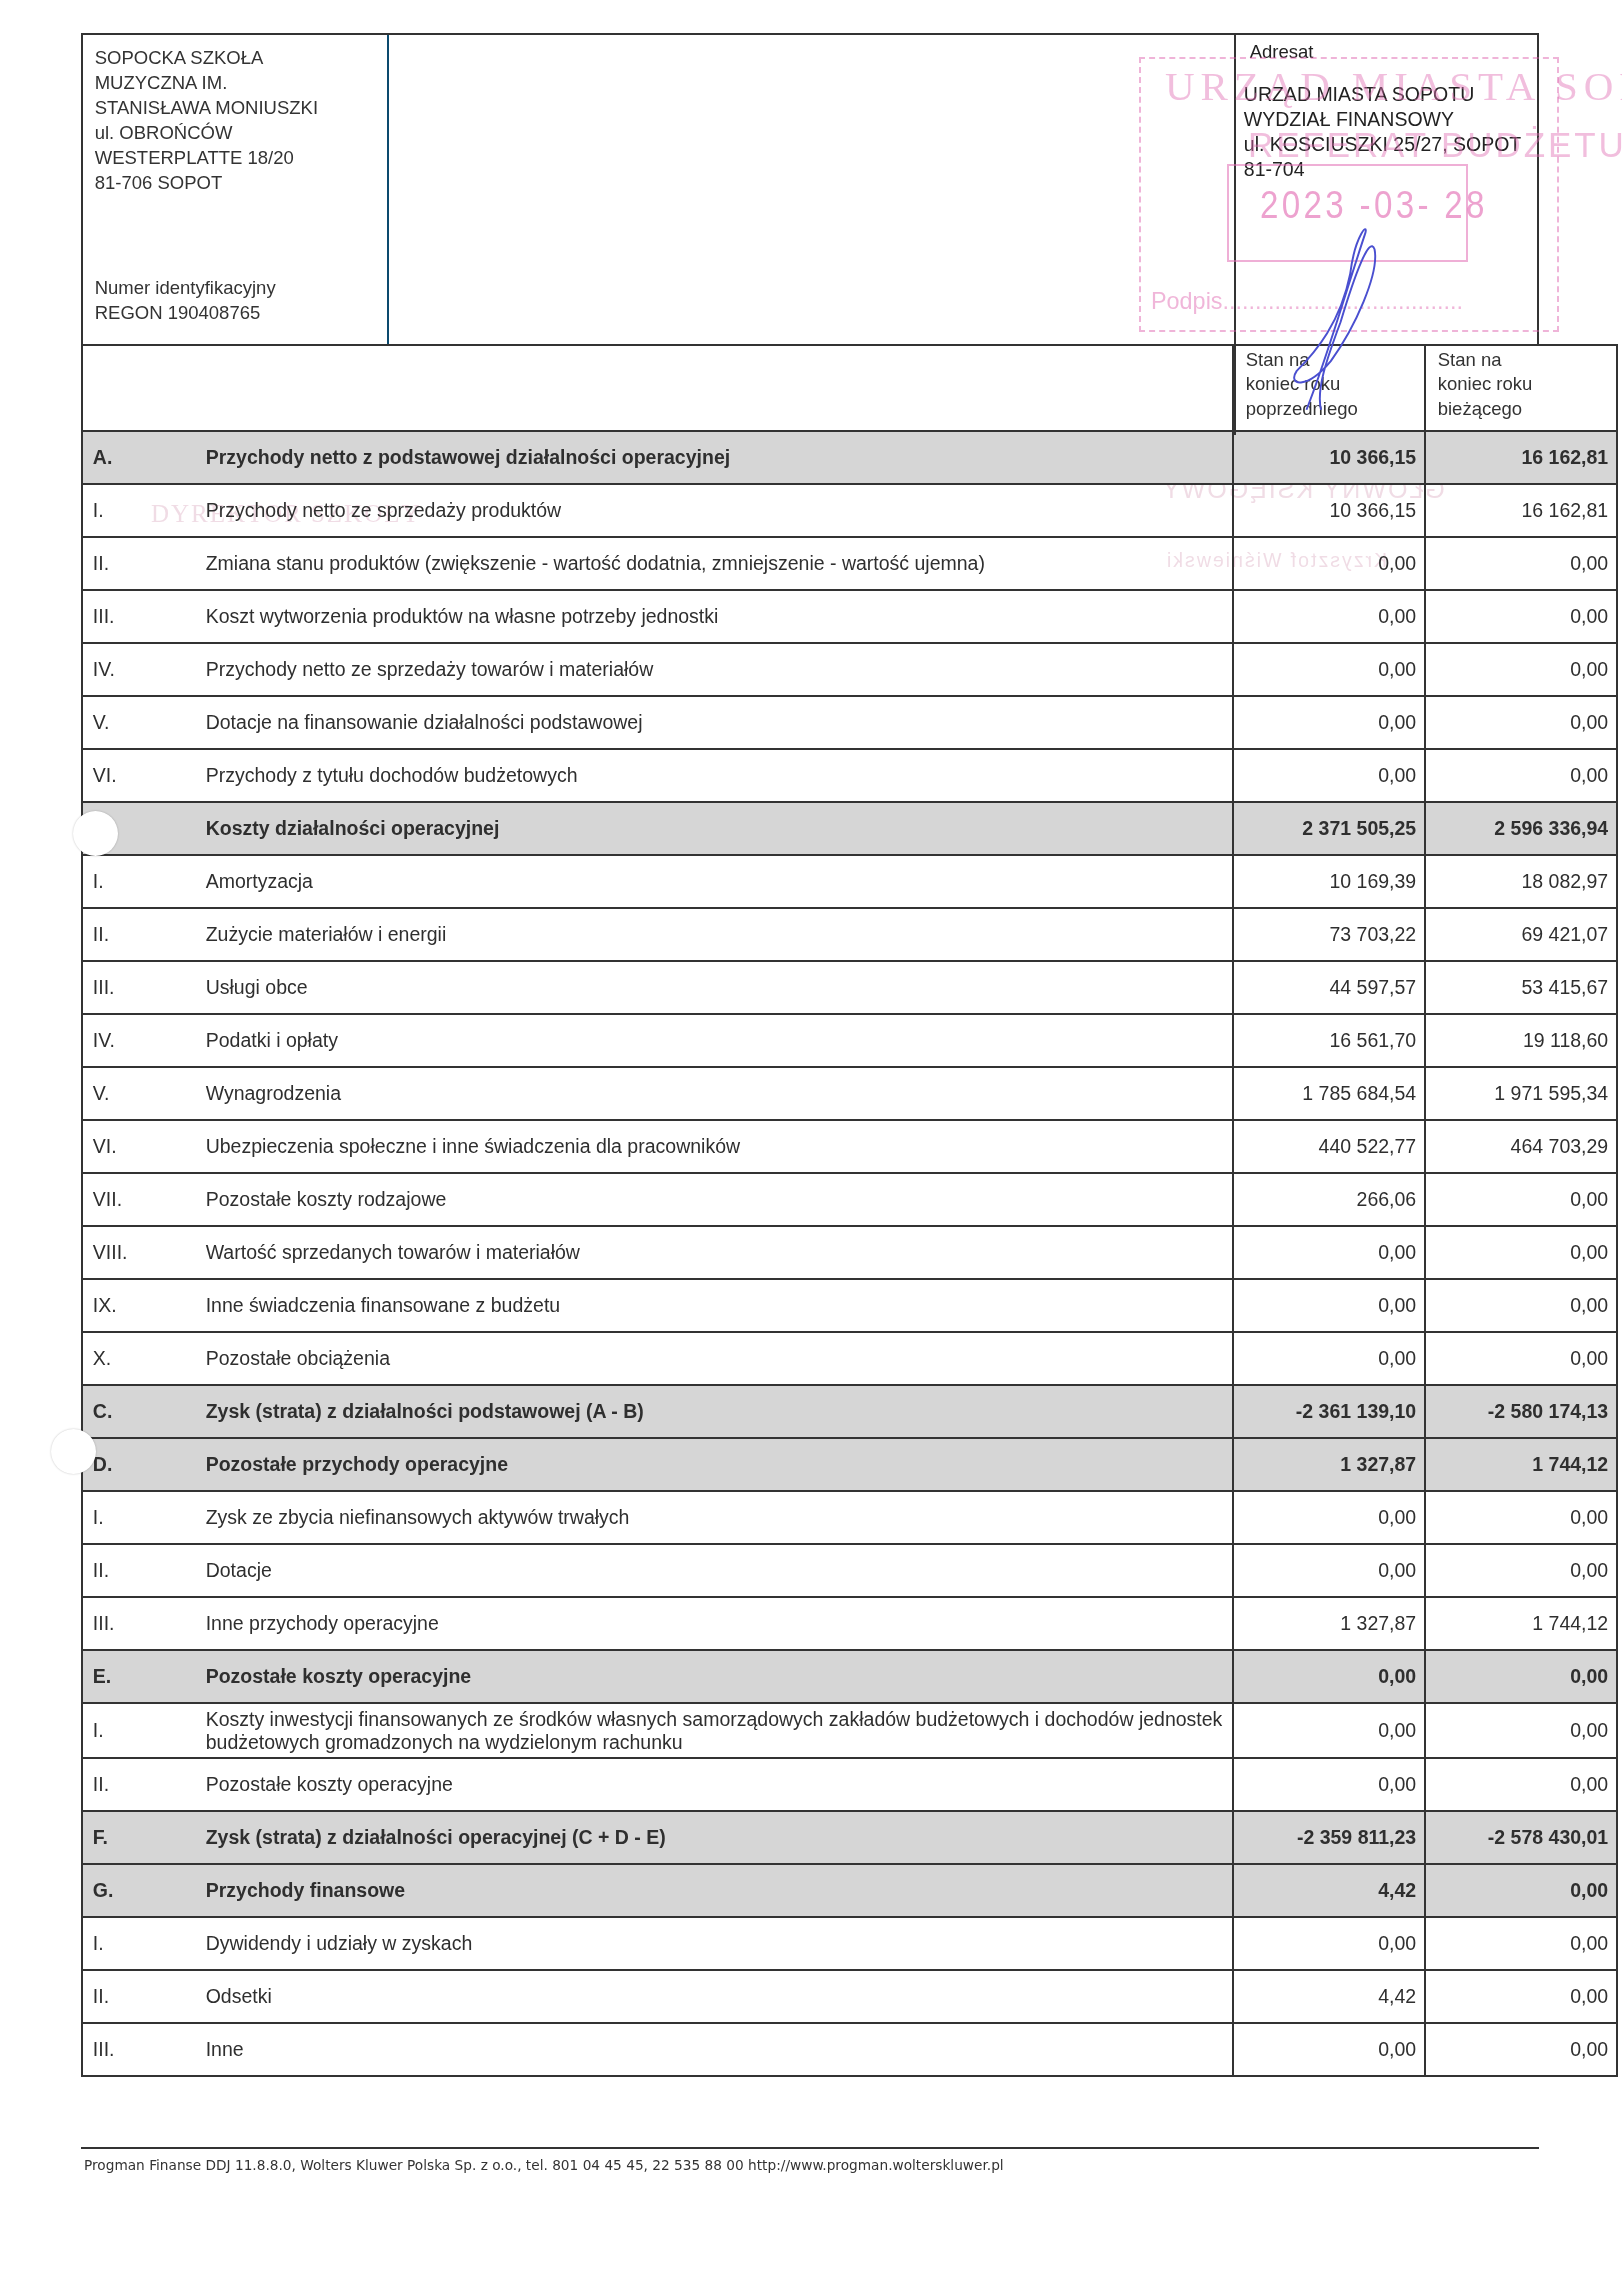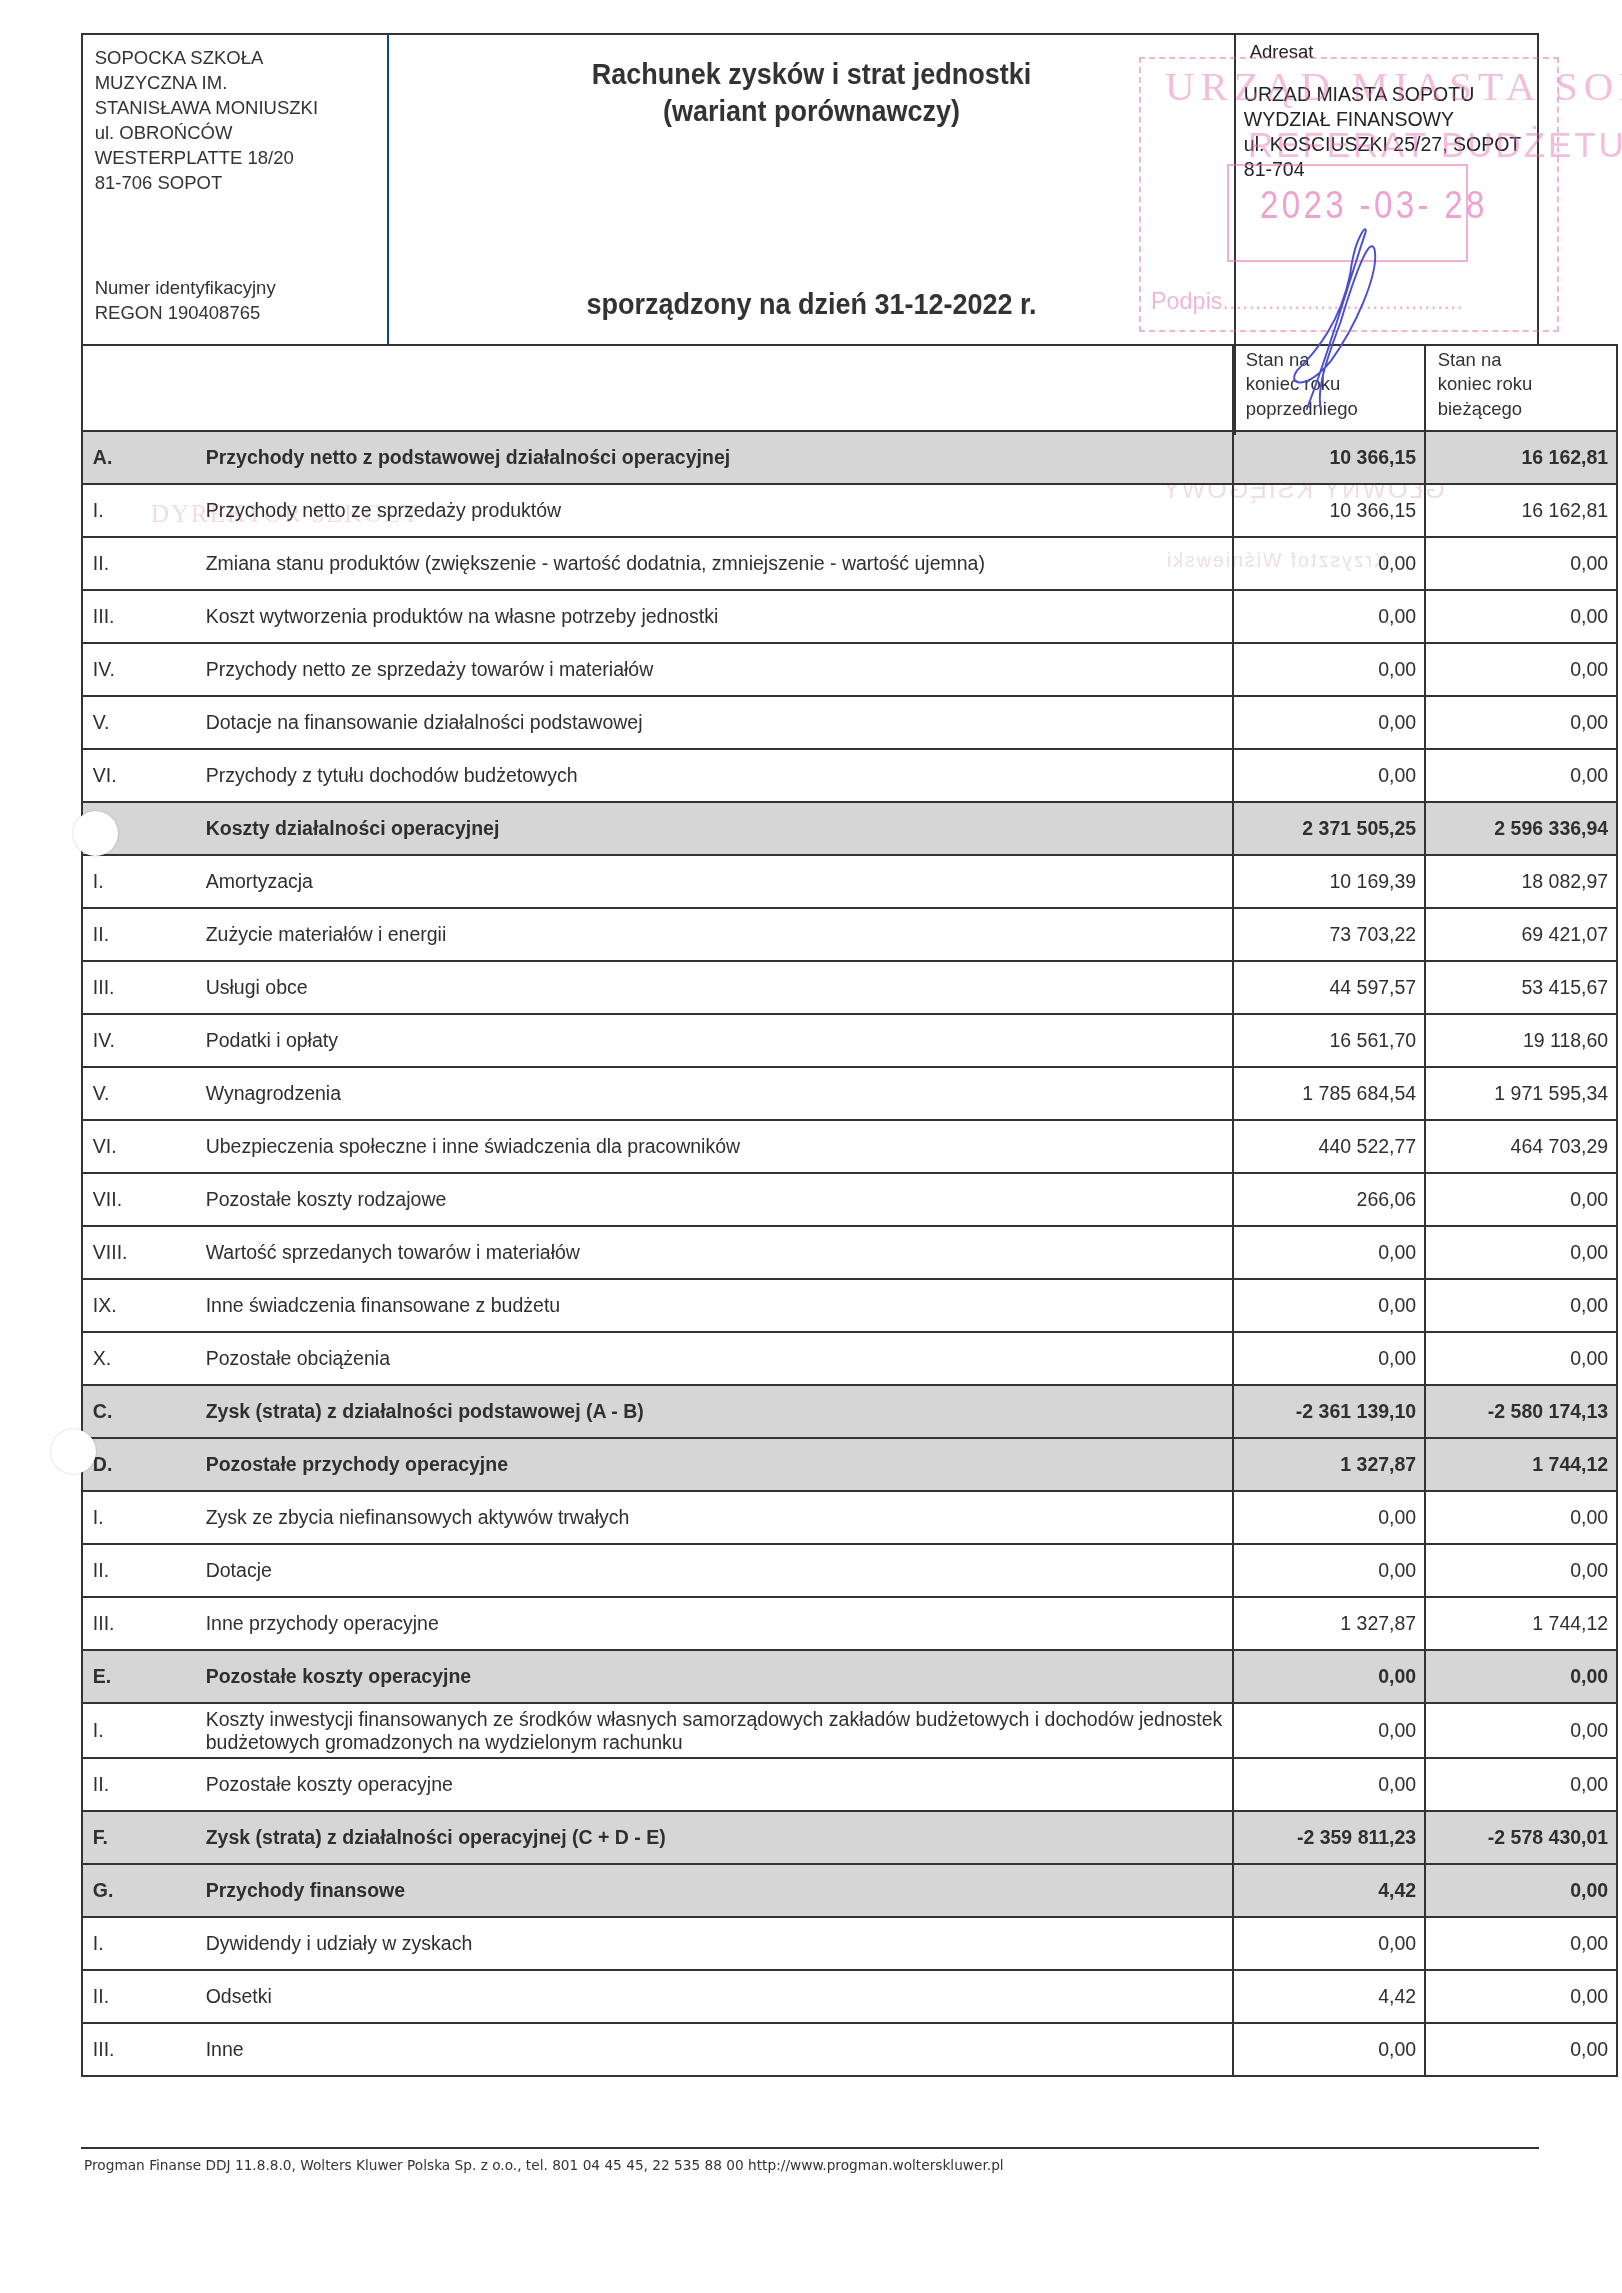--- a/index.html
+++ b/index.html
@@ -85,27 +85,20 @@
         <div>MUZYCZNA IM.</div>
         <div>STANISŁAWA MONIUSZKI</div>
         <div>ul. OBROŃCÓW</div>
         <div>WESTERPLATTE 18/20</div>
         <div>81-706 SOPOT</div>
       </div>
       <div class="regon">
         <div>Numer identyfikacyjny</div>
         <div>REGON 190408765</div>
       </div>
-    </div>
-    <div class="hdr-center">
-      <div class="title">
-        <div>Rachunek zysków i strat jednostki</div>
-        <div>(wariant porównawczy)</div>
-      </div>
-      <div class="date">sporządzony na dzień 31-12-2022 r.</div>
     </div>
     <div class="hdr-right">
       <div class="addr-label">Adresat</div>
       <div class="addr">
         <div>URZAD MIASTA SOPOTU</div>
         <div>WYDZIAŁ FINANSOWY</div>
         <div>ul. KOSCIUSZKI 25/27, SOPOT</div>
         <div>81-704</div>
       </div>
     </div>

